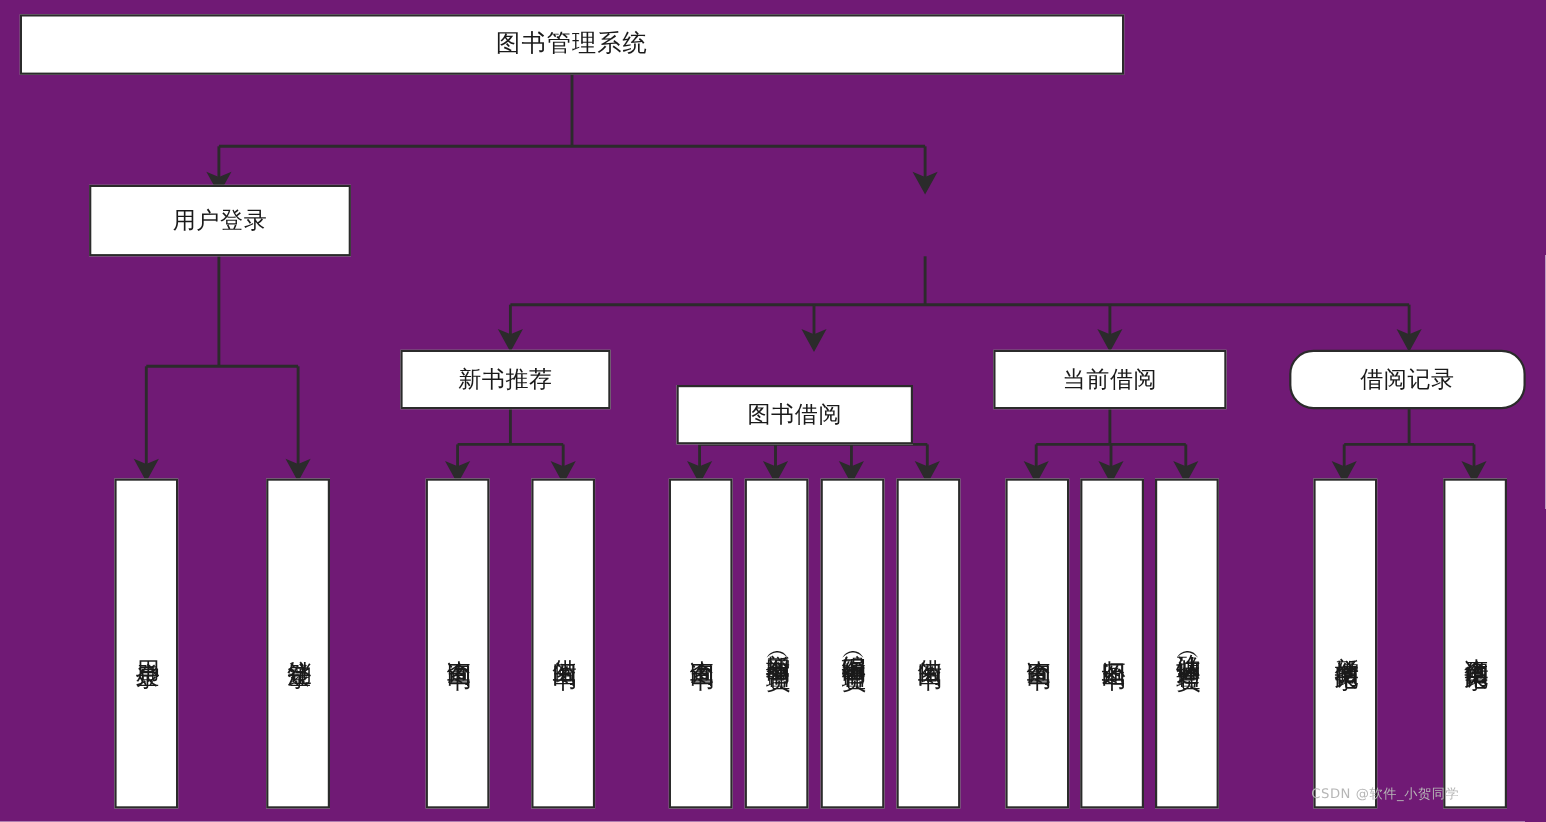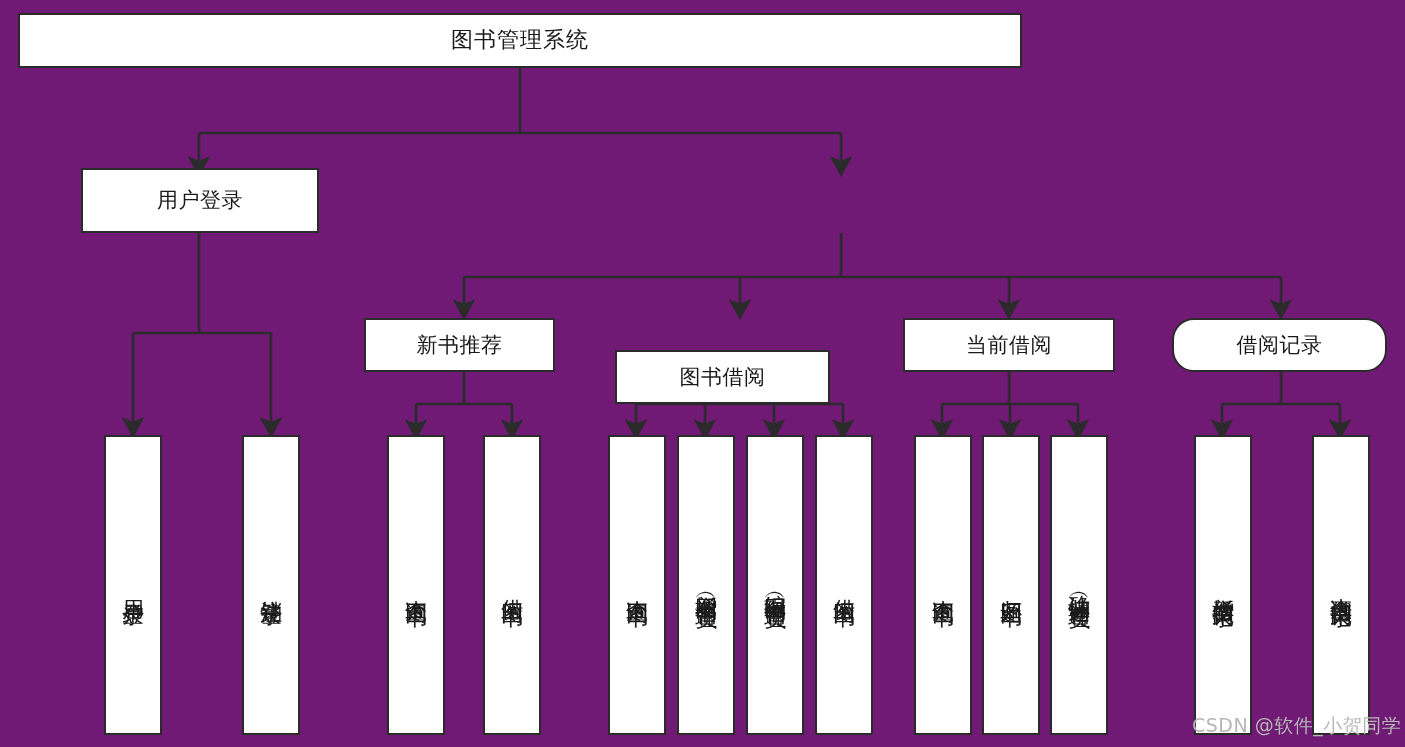--- a/index.html
+++ b/index.html
@@ -55,21 +55,21 @@
   .node.vert .label {
     writing-mode: vertical-rl;
     text-orientation: upright;
     font-size: 22px;
     line-height: 1.12;
     letter-spacing: 2px;
     max-height: 100%;
   }
   .watermark {
     position: absolute;
-    font-size: 19px;
+    font-size: 12px;
     color: #b6b6b6;
     letter-spacing: 0.5px;
     white-space: nowrap;
     font-family: "DejaVu Sans", "Liberation Sans", sans-serif;
   }
 </style>
 </head>
 <body>
 
 <div id="canvas">

